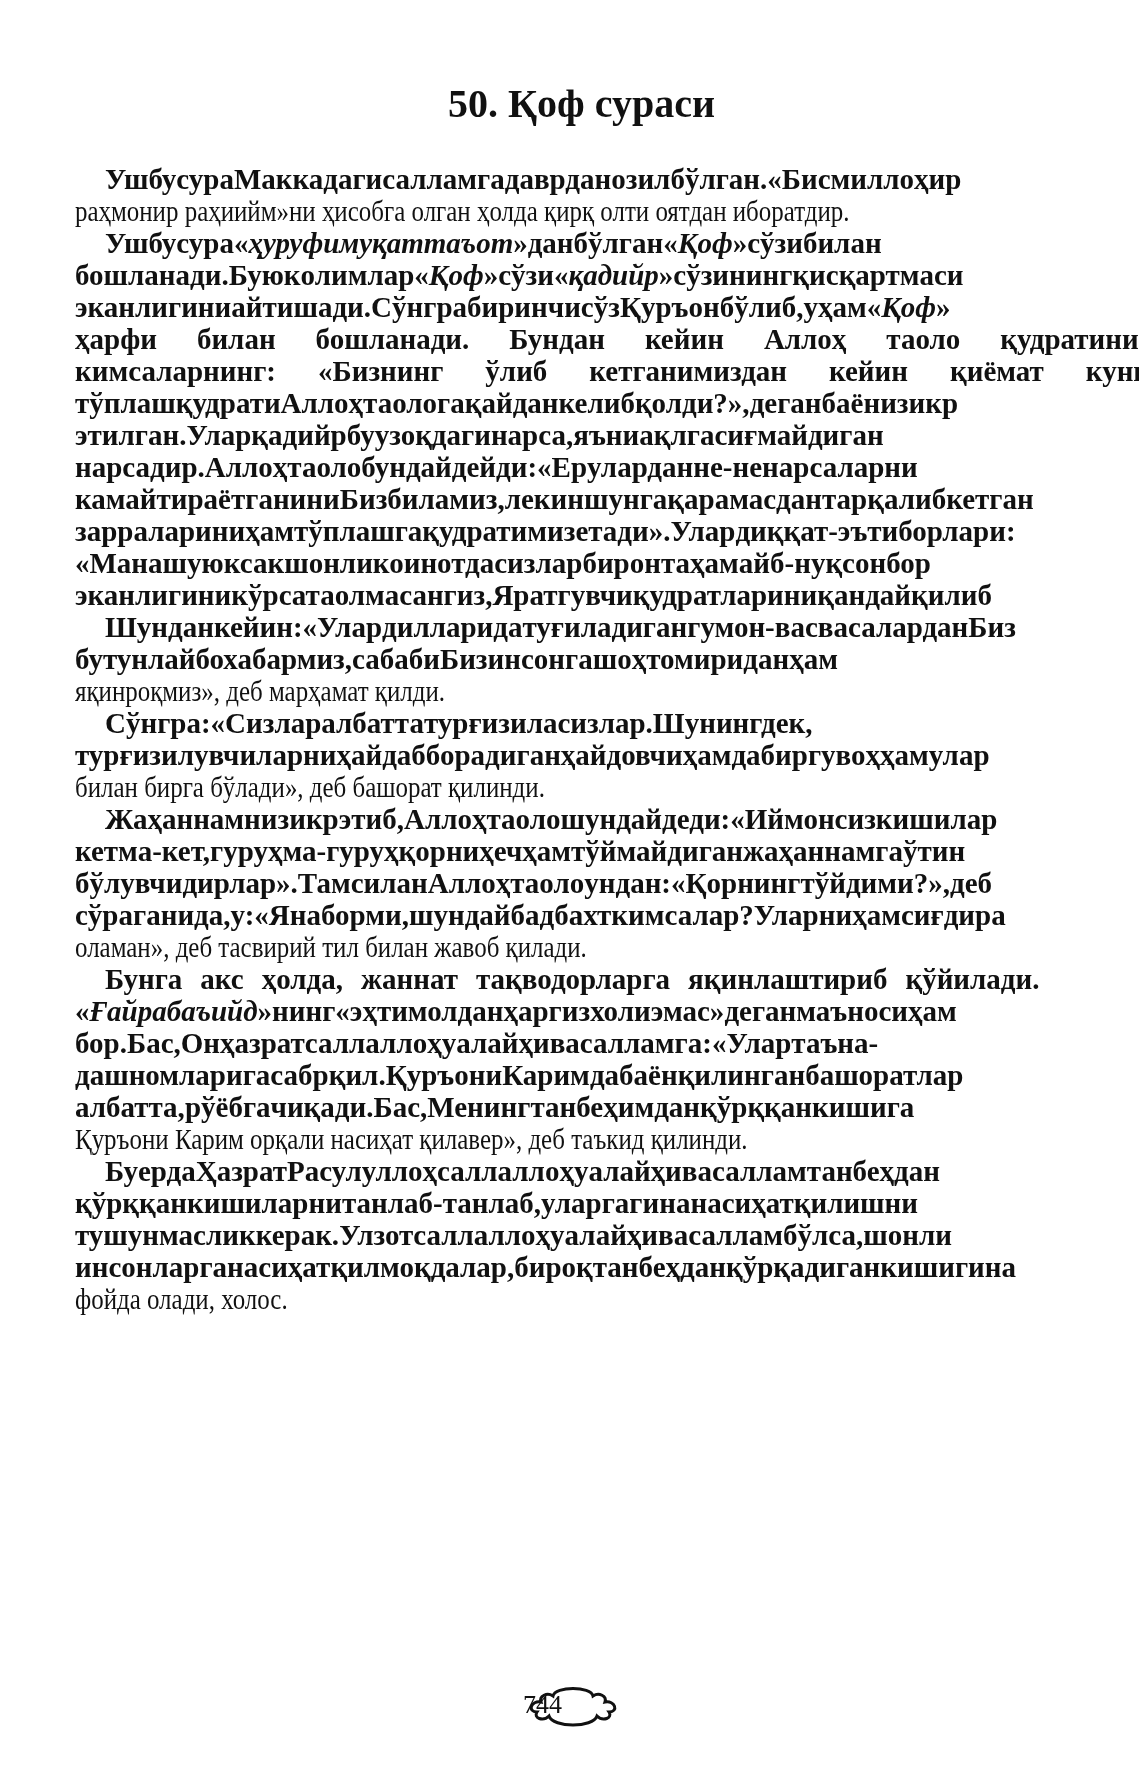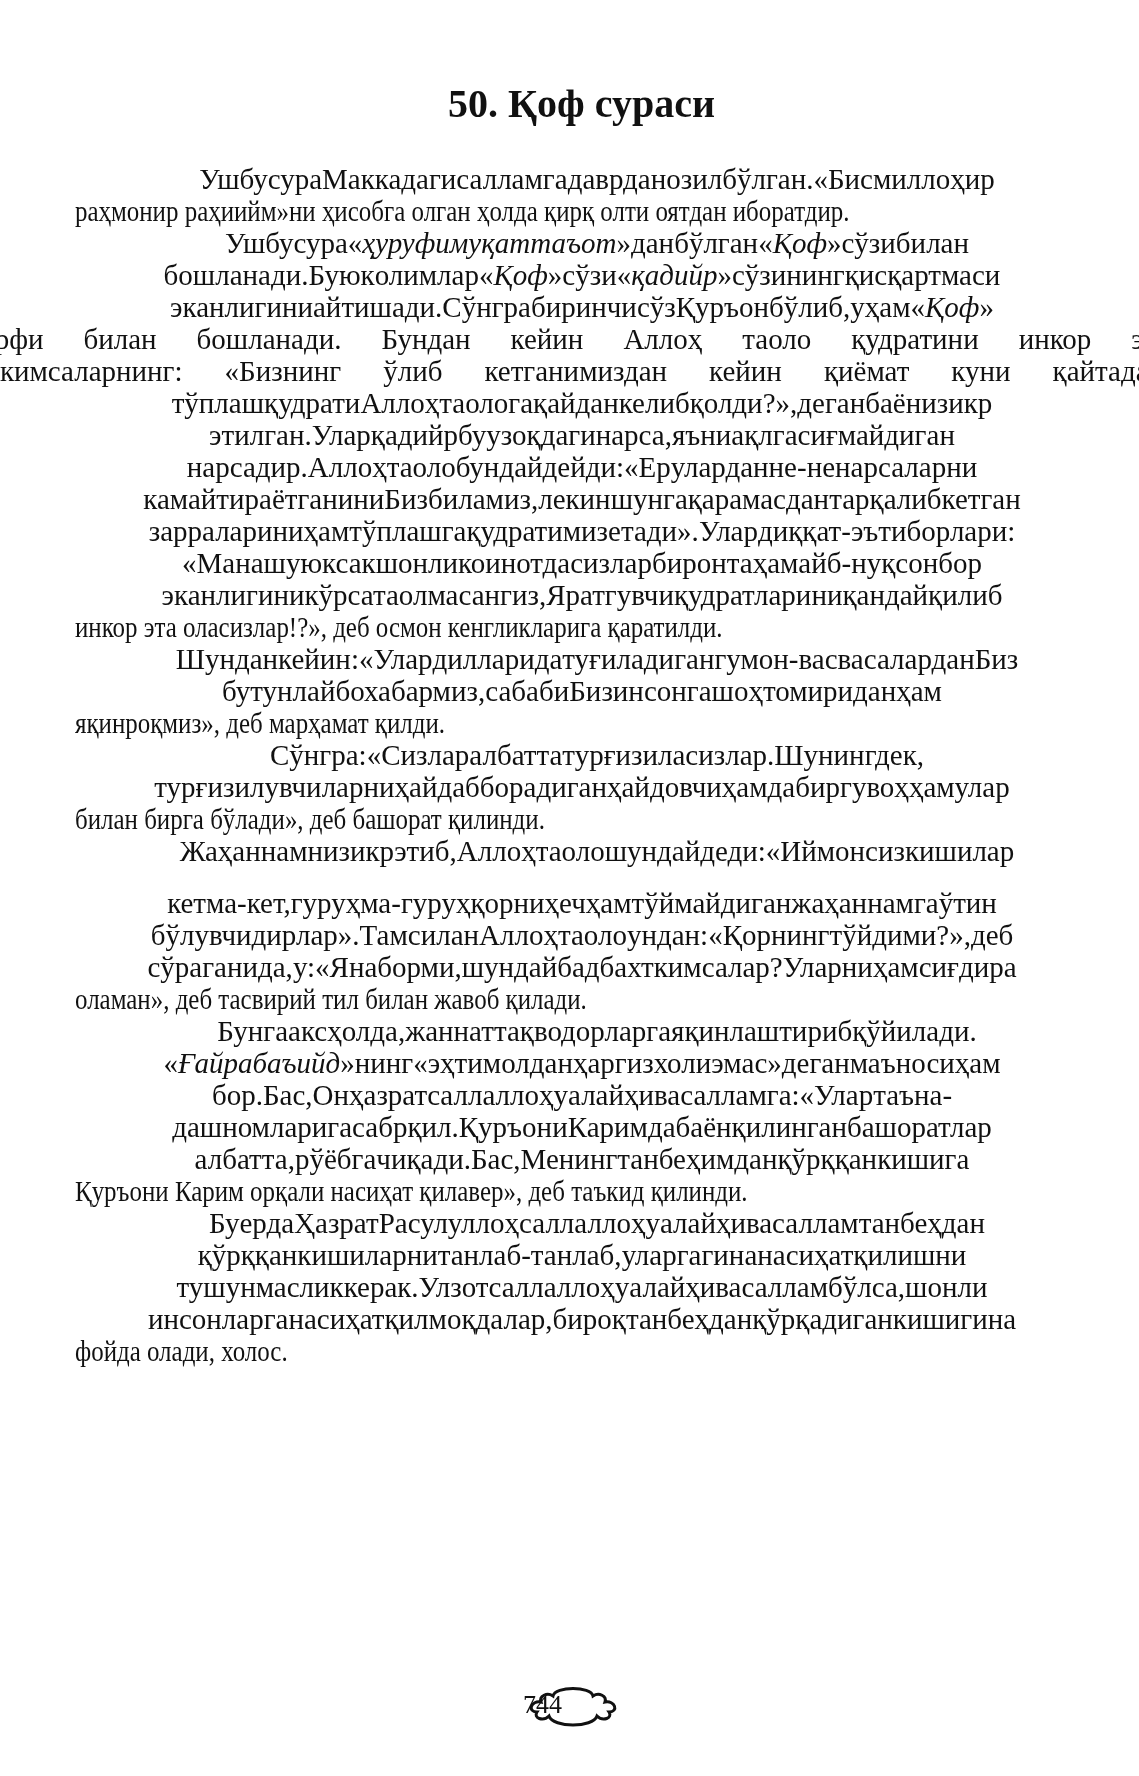--- a/index.html
+++ b/index.html
@@ -9,21 +9,21 @@
     position: absolute; left: 0; top: 80px; width: 1139px; text-align: center;
     font-family: "Liberation Serif", serif; font-weight: bold; font-size: 40px; line-height: 48px;
     letter-spacing: 0px;
   }
   .body { position: absolute; left: 63px; top: 163px; width: 1014px; }
   .line {
     height: 32px; line-height: 32px; font-family: "Liberation Serif", serif; font-size: 29px;
     white-space: nowrap; overflow: visible; position: relative;
   }
   .line .txt { display: inline-block; transform-origin: left center; }
-  .line.just .txt { display: flex; justify-content: center; width: 100%; }
+  .line.just .txt { display: flex; justify-content: flex-start; width: 100%; font-weight: bold; }
   .line.indent { padding-left: 30px; }
   .line.indent.just .txt { width: calc(100% - 0px); }
   .w { display: inline-block; }
   .i { font-style: italic; }
   .pagenum {
     position: absolute; left: 511px; top: 1682px; width: 100px; height: 48px;
   }
   .pagenum span {
     position: absolute; left: 0; top: 8px; width: 100px; text-align: left;
     font-family: "Liberation Serif", serif; font-size: 26px; line-height: 30px;
@@ -194,21 +194,20 @@
         <span class="txt" style="width: 1014px;">
           <span class="w">эканлигини</span>
           <span class="w">кўрсата</span>
           <span class="w">олмасангиз,</span>
           <span class="w">Яратгувчи</span>
           <span class="w">қудратларини</span>
           <span class="w">қандай</span>
           <span class="w">қилиб</span>
         </span>
       </div>
-      <div class="line"><span class="txt" style="transform: scaleX(0.86);"><span class="w">инкор</span> <span class="w">эта</span> <span class="w">оласизлар!?»,</span> <span class="w">деб</span> <span class="w">осмон</span> <span class="w">кенгликларига</span> <span class="w">қаратилди.</span></span></div>
       <div class="line indent just">
         <span class="txt" style="width: 984px;">
           <span class="w">Шундан</span>
           <span class="w">кейин:</span>
           <span class="w">«Улар</span>
           <span class="w">дилларида</span>
           <span class="w">туғиладиган</span>
           <span class="w">гумон-васвасалардан</span>
           <span class="w">Биз</span>
         </span>
@@ -256,21 +255,21 @@
           <span class="w">этиб,</span>
           <span class="w">Аллоҳ</span>
           <span class="w">таоло</span>
           <span class="w">шундай</span>
           <span class="w">деди:</span>
           <span class="w">«Иймонсиз</span>
           <span class="w">кишилар</span>
         </span>
       </div>
       <div class="line just">
-        <span class="txt" style="width: 1014px; margin-top: 20px;">
+        <span class="txt" style="width: 1014px;">
           <span class="w">кетма-кет,</span>
           <span class="w">гуруҳма-гуруҳ</span>
           <span class="w">қорни</span>
           <span class="w">ҳеч</span>
           <span class="w">ҳам</span>
           <span class="w">тўймайдиган</span>
           <span class="w">жаҳаннамга</span>
           <span class="w">ўтин</span>
         </span>
       </div>
@@ -295,21 +294,21 @@
           <span class="w">шундай</span>
           <span class="w">бадбахт</span>
           <span class="w">кимсалар?</span>
           <span class="w">Уларни</span>
           <span class="w">ҳам</span>
           <span class="w">сиғдира</span>
         </span>
       </div>
       <div class="line"><span class="txt" style="transform: scaleX(0.86);"><span class="w">оламан»,</span> <span class="w">деб</span> <span class="w">тасвирий</span> <span class="w">тил</span> <span class="w">билан</span> <span class="w">жавоб</span> <span class="w">қилади.</span></span></div>
       <div class="line indent just">
-        <span class="txt" style="width: 984px;">
+        <span class="txt" style="width: 984px; gap: 18px;">
           <span class="w">Бунга</span>
           <span class="w">акс</span>
           <span class="w">ҳолда,</span>
           <span class="w">жаннат</span>
           <span class="w">тақводорларга</span>
           <span class="w">яқинлаштириб</span>
           <span class="w">қўйилади.</span>
         </span>
       </div>
       <div class="line just">

